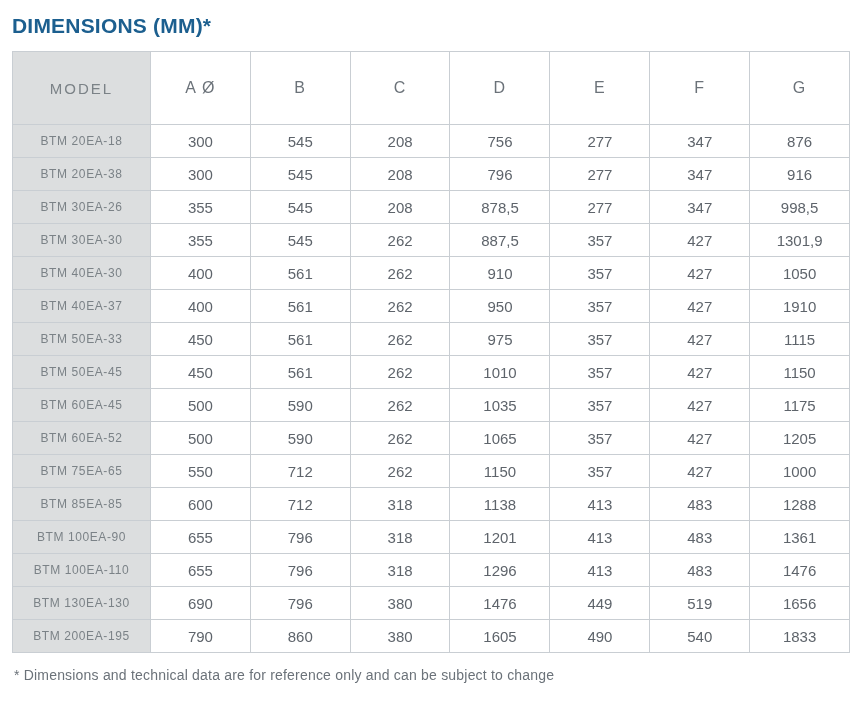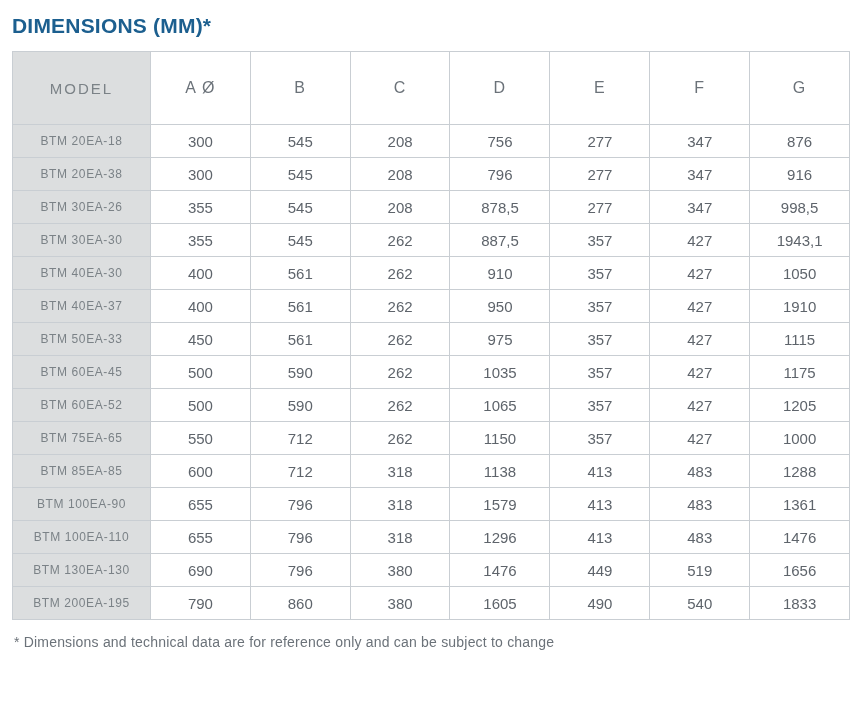--- a/index.html
+++ b/index.html
@@ -142,21 +142,21 @@
           <td>998,5</td>
         </tr>
         <tr>
           <td class="model-cell">BTM 30EA-30</td>
           <td>355</td>
           <td>545</td>
           <td>262</td>
           <td>887,5</td>
           <td>357</td>
           <td>427</td>
-          <td>1943,1</td>
+          <td>1301,9</td>
         </tr>
         <tr>
           <td class="model-cell">BTM 40EA-30</td>
           <td>400</td>
           <td>561</td>
           <td>262</td>
           <td>910</td>
           <td>357</td>
           <td>427</td>
           <td>1050</td>
@@ -173,20 +173,30 @@
         </tr>
         <tr>
           <td class="model-cell">BTM 50EA-33</td>
           <td>450</td>
           <td>561</td>
           <td>262</td>
           <td>975</td>
           <td>357</td>
           <td>427</td>
           <td>1115</td>
+        </tr>
+        <tr>
+          <td class="model-cell">BTM 50EA-45</td>
+          <td>450</td>
+          <td>561</td>
+          <td>262</td>
+          <td>1010</td>
+          <td>357</td>
+          <td>427</td>
+          <td>1150</td>
         </tr>
         <tr>
           <td class="model-cell">BTM 60EA-45</td>
           <td>500</td>
           <td>590</td>
           <td>262</td>
           <td>1035</td>
           <td>357</td>
           <td>427</td>
           <td>1175</td>
@@ -219,21 +229,21 @@
           <td>1138</td>
           <td>413</td>
           <td>483</td>
           <td>1288</td>
         </tr>
         <tr>
           <td class="model-cell">BTM 100EA-90</td>
           <td>655</td>
           <td>796</td>
           <td>318</td>
-          <td>1579</td>
+          <td>1201</td>
           <td>413</td>
           <td>483</td>
           <td>1361</td>
         </tr>
         <tr>
           <td class="model-cell">BTM 100EA-110</td>
           <td>655</td>
           <td>796</td>
           <td>318</td>
           <td>1296</td>

